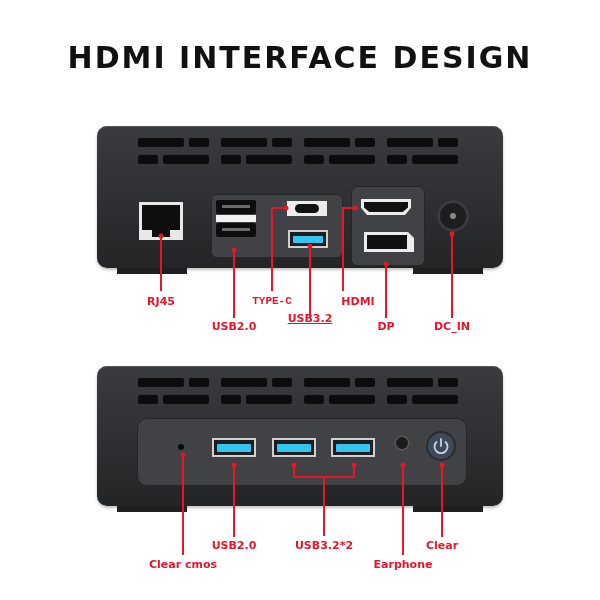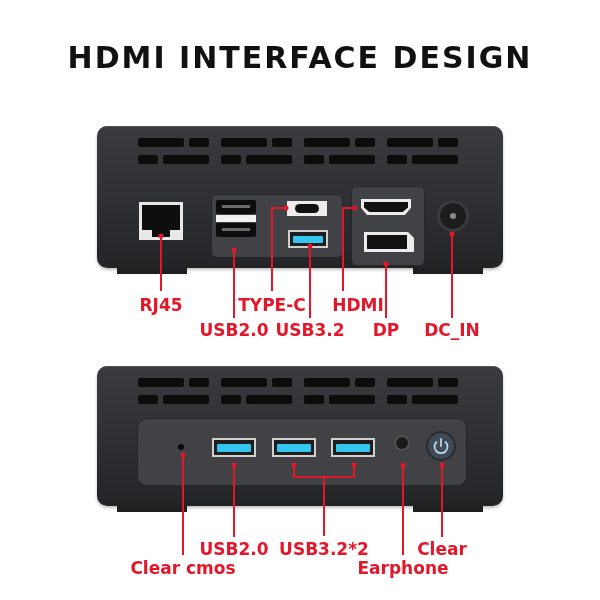--- a/index.html
+++ b/index.html
@@ -2,21 +2,21 @@
 <html><head>
 <meta charset="utf-8">
 <style>
   html, body { margin:0; padding:0; }
   body { width:600px; height:600px; background:#ffffff; position:relative; overflow:hidden; font-family:"DejaVu Sans", sans-serif; }
   .title { position:absolute; left:0; top:40px; width:600px; text-align:center; font-family:"DejaVu Sans", sans-serif; font-weight:bold; font-size:30px; letter-spacing:2px; color:#111; }
   .device { position:absolute; background:linear-gradient(180deg,#3a3b3e 0%,#2d2e31 60%,#232426 100%); border-radius:10px; box-shadow:inset 0 1px 0 #55565a, 0 2px 3px rgba(0,0,0,.25); }
   .device .foot { position:absolute; bottom:-6px; width:70px; height:6px; background:#1e1f21; }
   .slot { position:absolute; background:#0c0c0d; border-radius:2px; height:9px; }
   .panel { position:absolute; background:#414246; border-radius:6px; border:1px solid #252628; }
-  .label { position:absolute; color:#e3162a; font-weight:bold; font-size:17px; white-space:nowrap; transform:translateX(-50%); }
+  .label { position:absolute; color:#e3162a; font-weight:bold; font-size:11px; white-space:nowrap; transform:translateX(-50%); }
   .vline { position:absolute; width:2px; background:#e3162a; }
   .hline { position:absolute; height:2px; background:#e3162a; }
   .dot { position:absolute; width:5px; height:5px; border-radius:50%; background:#e3162a; transform:translate(-50%,-50%); }
   .usb-blue { position:absolute; width:36px; height:17px; border:2px solid #d0d0d0; background:#1e1e20; box-sizing:border-box; }
   .usb-blue::after { content:""; position:absolute; left:3px; right:3px; top:4px; bottom:3px; background:#35c6ef; border-radius:1px; }
   .usb-black { position:absolute; width:40px; height:14px; background:#0d0d0e; border-radius:2px; }
   .usb-black::after { content:""; position:absolute; left:6px; right:6px; top:5px; height:3px; background:#6b6b6e; }
 </style>
 </head>
 <body>
@@ -76,25 +76,25 @@
 <div class="vline" style="left:160px; top:236px; height:55px;"></div>
 <div class="label" style="left:161px; top:295px;">RJ45</div>
 
 <div class="dot" style="left:234px; top:250px;"></div>
 <div class="vline" style="left:233px; top:250px; height:68px;"></div>
 <div class="label" style="left:234px; top:320px;">USB2.0</div>
 
 <div class="dot" style="left:286px; top:208px;"></div>
 <div class="hline" style="left:271px; top:207px; width:15px;"></div>
 <div class="vline" style="left:271px; top:207px; height:84px;"></div>
-<div class="label" style="left:272px; top:295px;">TYPE-C</div>
+<div class="label" style="left:272px; top:295px;font-family:Liberation Mono, monospace;">TYPE-C</div>
 
 <div class="dot" style="left:310px; top:246px;"></div>
 <div class="vline" style="left:309px; top:246px; height:72px;"></div>
-<div class="label" style="left:310px; top:320px;">USB3.2</div>
+<div class="label" style="left:310px; top:312px;text-decoration:underline;">USB3.2</div>
 
 <div class="dot" style="left:355px; top:208px;"></div>
 <div class="hline" style="left:342px; top:207px; width:13px;"></div>
 <div class="vline" style="left:342px; top:207px; height:84px;"></div>
 <div class="label" style="left:358px; top:295px;">HDMI</div>
 
 <div class="dot" style="left:386px; top:264px;"></div>
 <div class="vline" style="left:385px; top:264px; height:54px;"></div>
 <div class="label" style="left:386px; top:320px;">DP</div>
 

